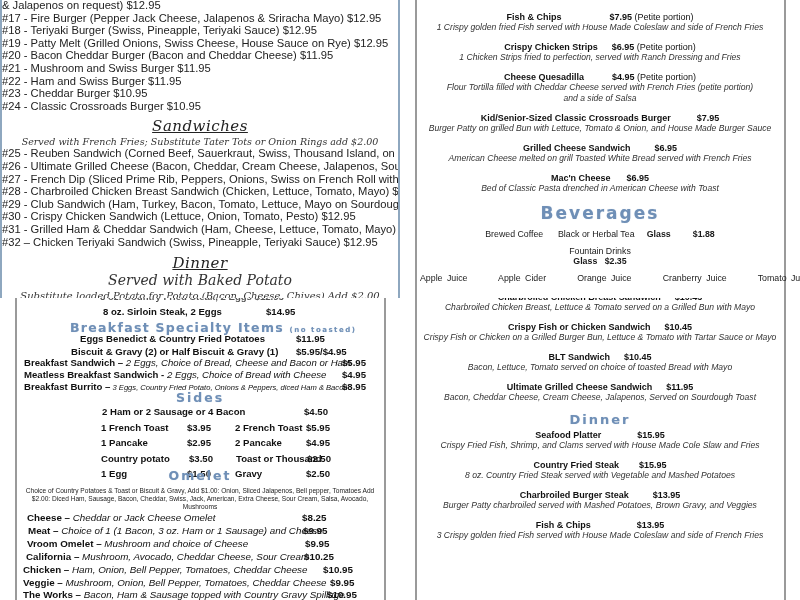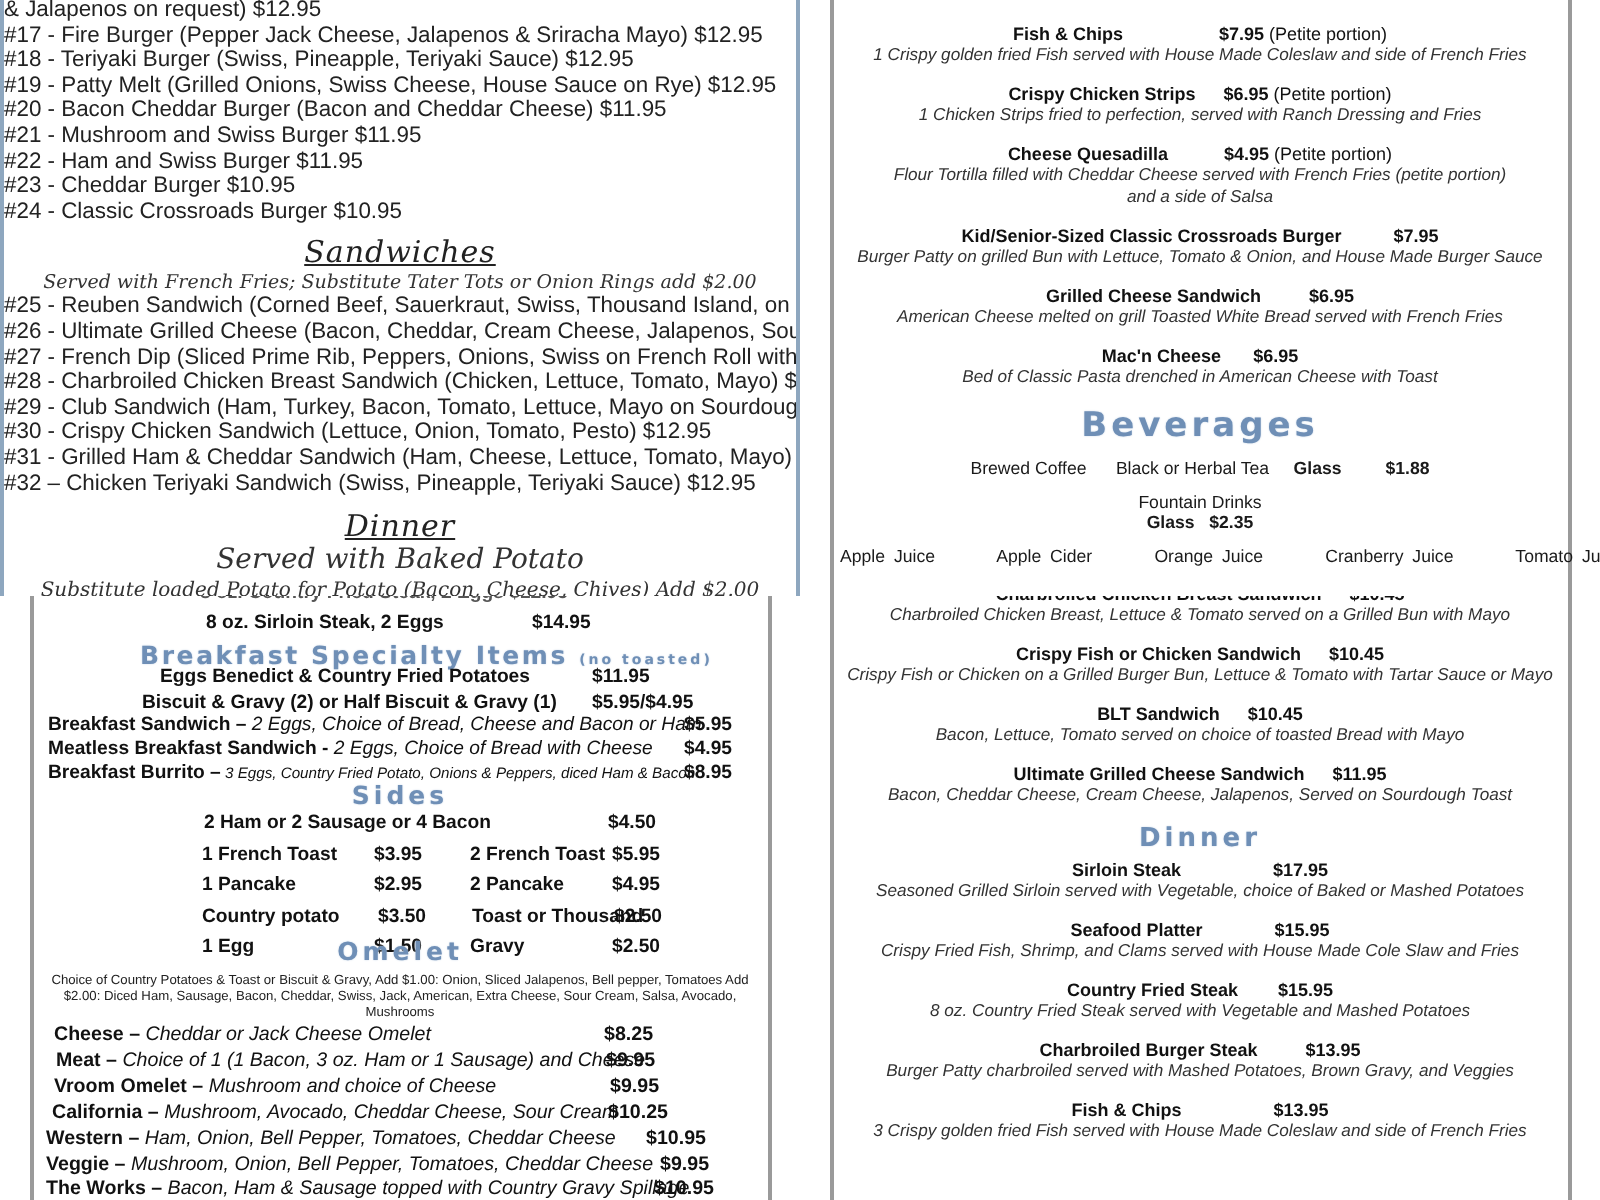--- a/index.html
+++ b/index.html
@@ -187,21 +187,21 @@
   <div style="position:absolute; left:20px; width:360px; top:189px; font-size:6.6px; line-height:8px; text-align:center; color:#222;">Choice of Country Potatoes &amp; Toast or Biscuit &amp; Gravy, Add $1.00: Onion, Sliced Jalapenos, Bell pepper, Tomatoes Add $2.00: Diced Ham, Sausage, Bacon, Cheddar, Swiss, Jack, American, Extra Cheese, Sour Cream, Salsa, Avocado, Mushrooms</div>
 
   <div class="om-row" style="left:27px; top:214px;"><b>Cheese –</b><i> Cheddar or Jack Cheese Omelet</i></div>
   <div class="om-row" style="left:302px; top:214px; font-weight:bold;">$8.25</div>
   <div class="om-row" style="left:28px; top:227px;"><b>Meat –</b><i> Choice of 1 (1 Bacon, 3 oz. Ham or 1 Sausage) and Cheese</i></div>
   <div class="om-row" style="left:303px; top:227px; font-weight:bold;">$9.95</div>
   <div class="om-row" style="left:27px; top:240px;"><b>Vroom Omelet –</b><i> Mushroom and choice of Cheese</i></div>
   <div class="om-row" style="left:305px; top:240px; font-weight:bold;">$9.95</div>
   <div class="om-row" style="left:26px; top:253px;"><b>California –</b><i> Mushroom, Avocado, Cheddar Cheese, Sour Cream</i></div>
   <div class="om-row" style="left:304px; top:253px; font-weight:bold;text-align:center;">$10.25</div>
-  <div class="om-row" style="left:23px; top:266px;"><b>Western –</b><i> Ham, Onion, Bell Pepper, Tomatoes, Cheddar Cheese</i></div>
+  <div class="om-row" style="left:23px; top:266px;"><b>Chicken –</b><i> Ham, Onion, Bell Pepper, Tomatoes, Cheddar Cheese</i></div>
   <div class="om-row" style="left:323px; top:266px; font-weight:bold;">$10.95</div>
   <div class="om-row" style="left:23px; top:279px;"><b>Veggie –</b><i> Mushroom, Onion, Bell Pepper, Tomatoes, Cheddar Cheese</i></div>
   <div class="om-row" style="left:330px; top:279px; font-weight:bold;">$9.95</div>
   <div class="om-row" style="left:23px; top:291px;"><b>The Works –</b><i> Bacon, Ham &amp; Sausage topped with Country Gravy Spillage</i></div>
   <div class="om-row" style="left:327px; top:291px; font-weight:bold;">$10.95</div>
 </div>
 
 <div class="panel" id="p-rb">
   <div class="vline-l"></div>
   <div class="vline-r"></div>
@@ -217,24 +217,20 @@
     <div class="item">
       <div class="head"><span>BLT Sandwich</span><span class="price" style="margin-left:14px">$10.45</span></div>
       <div class="desc">Bacon, Lettuce, Tomato served on choice of toasted Bread with Mayo</div>
     </div>
     <div class="item">
       <div class="head"><span>Ultimate Grilled Cheese Sandwich</span><span class="price" style="margin-left:14px">$11.95</span></div>
       <div class="desc">Bacon, Cheddar Cheese, Cream Cheese, Jalapenos, Served on Sourdough Toast</div>
     </div>
     <div class="blue-title" style="font-size:13px; margin-top:4px; margin-bottom:3px;">Dinner</div>
     <div class="item">
-      <div class="head"><span>Sirloin Steak</span><span class="price" style="margin-left:46px">$17.95</span></div>
-      <div class="desc">Seasoned Grilled Sirloin served with Vegetable, choice of Baked or Mashed Potatoes</div>
-    </div>
-    <div class="item">
       <div class="head"><span>Seafood Platter</span><span class="price" style="margin-left:36px">$15.95</span></div>
       <div class="desc">Crispy Fried Fish, Shrimp, and Clams served with House Made Cole Slaw and Fries</div>
     </div>
     <div class="item">
       <div class="head"><span>Country Fried Steak</span><span class="price" style="margin-left:20px">$15.95</span></div>
       <div class="desc">8 oz. Country Fried Steak served with Vegetable and Mashed Potatoes</div>
     </div>
     <div class="item">
       <div class="head"><span>Charbroiled Burger Steak</span><span class="price" style="margin-left:24px">$13.95</span></div>
       <div class="desc">Burger Patty charbroiled served with Mashed Potatoes, Brown Gravy, and Veggies</div>

